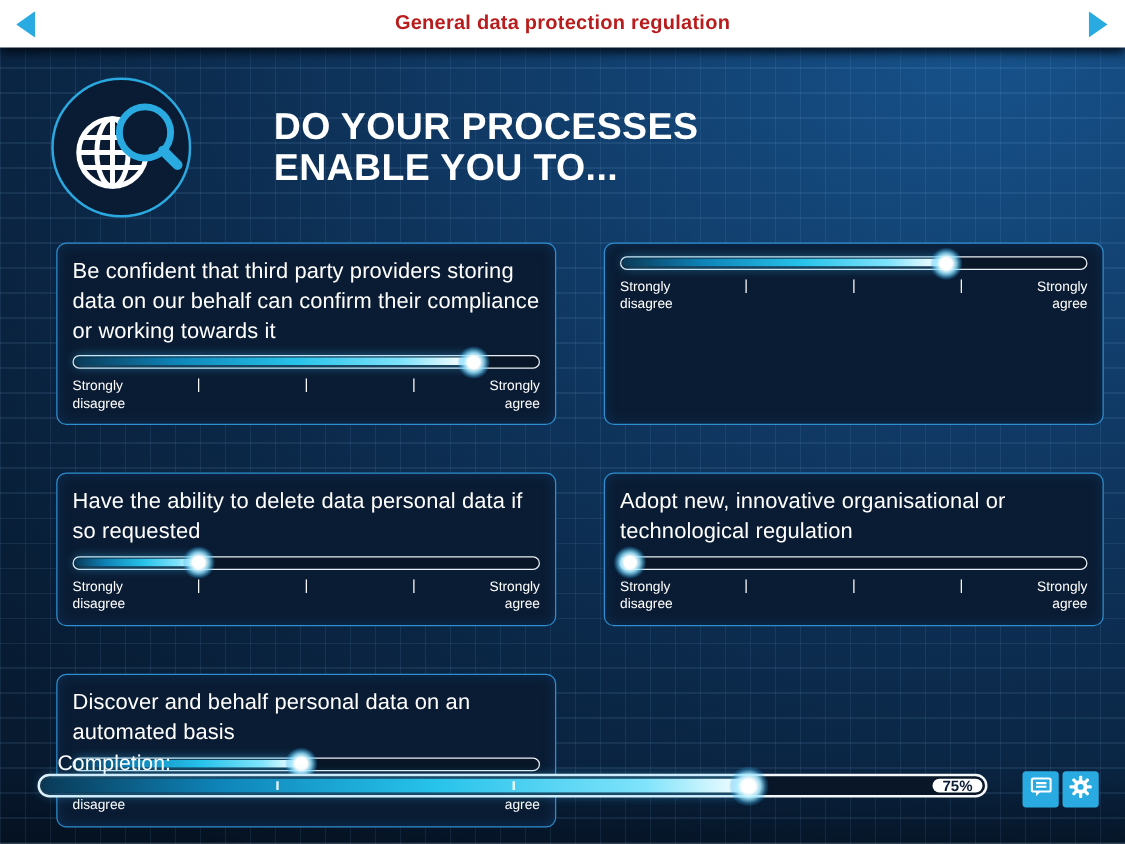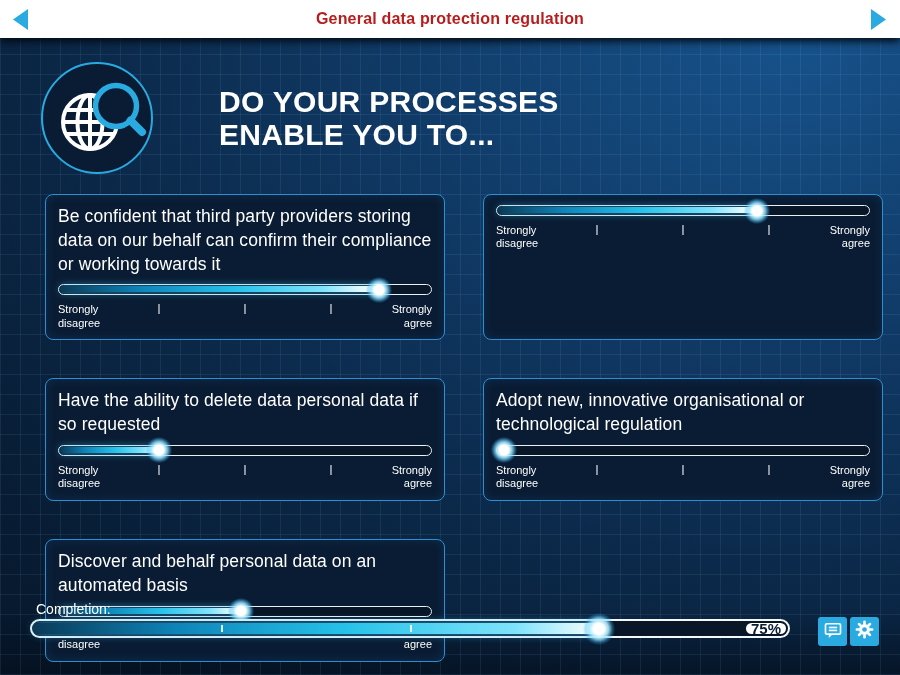--- a/index.html
+++ b/index.html
@@ -62,42 +62,42 @@
     background:radial-gradient(circle, #ffffff 0%, #ffffff 26%, rgba(150,228,255,0.85) 44%, rgba(60,180,240,0.35) 62%, rgba(40,150,230,0) 72%);
     pointer-events:none;
   }
   .scale-row { position:relative; height:29px; margin-top:7px; color:#ffffff; font-size:11px; line-height:1.2; }
   .scale-min { position:absolute; left:0; top:1px; text-align:left; }
   .scale-max { position:absolute; right:0; top:1px; text-align:right; }
   .scale-tick { position:absolute; top:0; transform:translateX(-50%); font-size:11.5px; }
   .tick-1 { left:27%; } .tick-2 { left:50%; } .tick-3 { left:73%; }
 
   
-  .completion-label { position:absolute; left:36px; top:601px; color:#ffffff; font-size:14px; }
+  .completion-label { position:absolute; left:46px; top:601px; color:#ffffff; font-size:17px; }
   .completion-bar {
     position:absolute; left:30px; top:619px; width:760px; height:19px;
     border:2px solid #f4f8fa; border-radius:10px; background:#081627;
   }
   .completion-fill {
     position:absolute; left:2px; top:2px; height:11px; border-radius:6px;
     background:linear-gradient(90deg, #0a3a58 0%, #0e84b8 25%, #26c2ea 55%, #7fe3fb 85%, #ffffff 100%);
     box-shadow:0 0 10px rgba(64,196,255,0.75);
   }
   .completion-thumb {
     position:absolute; top:50%; width:32px; height:32px; transform:translate(-50%,-50%);
     border-radius:50%;
     background:radial-gradient(circle, #ffffff 0%, #ffffff 24%, rgba(170,235,255,0.9) 42%, rgba(60,180,240,0.35) 60%, rgba(40,150,230,0) 72%);
     pointer-events:none;
   }
   .completion-tick { position:absolute; top:4px; width:2px; height:7px; background:rgba(255,255,255,0.85); }
   .ctick-1 { left:25%; } .ctick-2 { left:50%; } .ctick-3 { left:75%; }
   .percent-pill {
     position:absolute; right:2px; top:2px; bottom:2px; width:40px; background:#ffffff;
     border-radius:6px; display:flex; align-items:center; justify-content:center;
-    color:#0a1c33; font-size:15px; font-weight:bold;
+    color:#0a1c33; font-size:12px; font-weight:bold;
   }
 
   .toolbar-btn {
     position:absolute; top:617px; width:29px; height:29px; background:#29abe2;
     border-radius:3px; display:flex; align-items:center; justify-content:center; cursor:pointer;
   }
   .btn-comment { left:818px; }
   .btn-gear { left:850px; }
 </style>
 </head>

